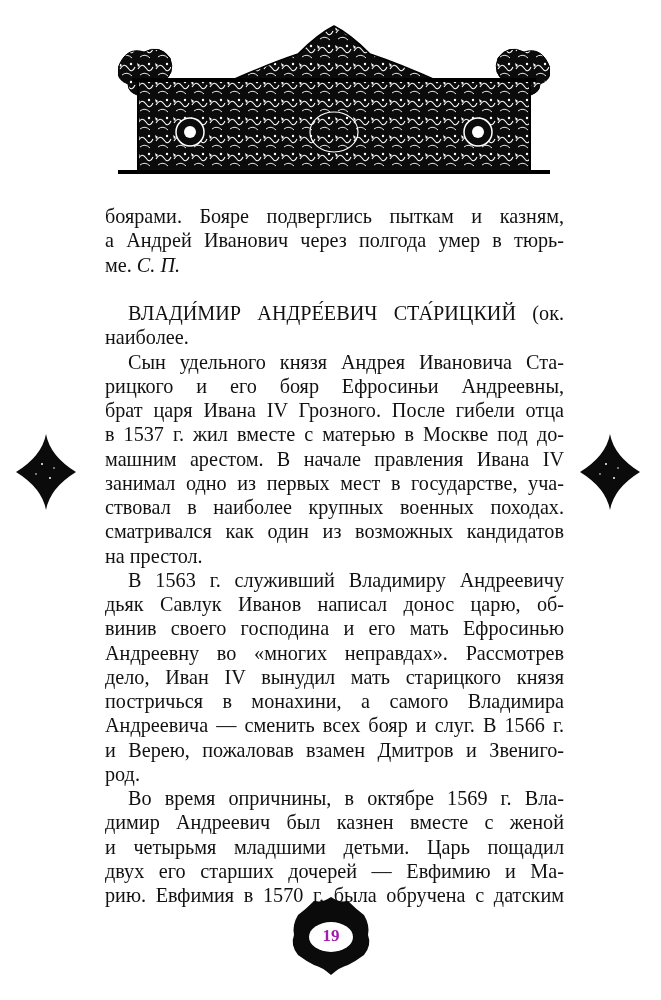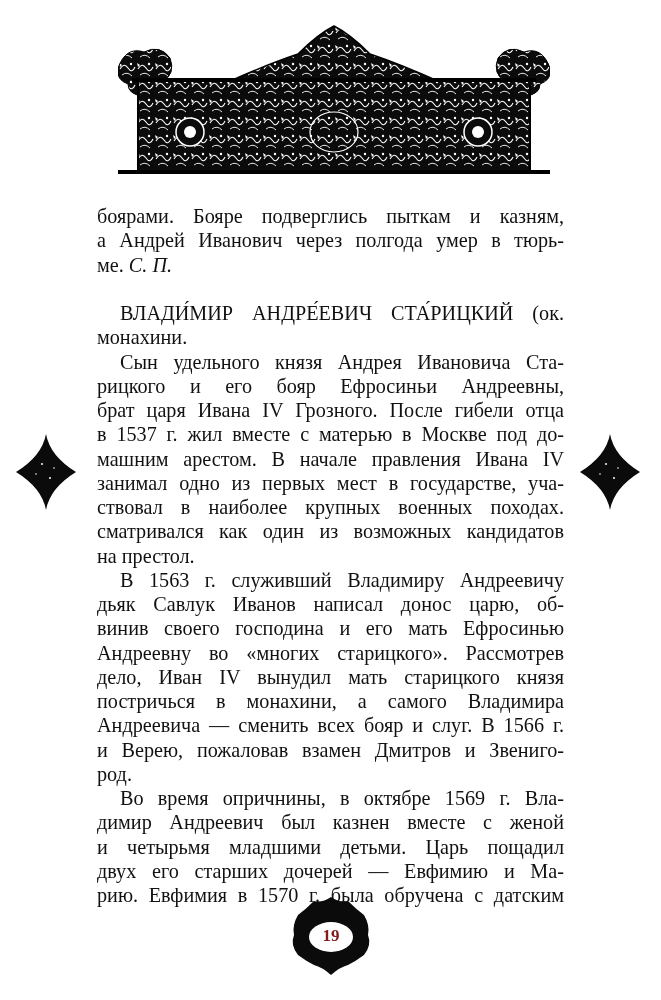--- a/index.html
+++ b/index.html
@@ -4,24 +4,24 @@
 <style>
   html, body { margin: 0; padding: 0; background: #ffffff; }
   body { width: 661px; height: 1000px; position: relative; overflow: hidden;
          font-family: "DejaVu Serif", "Liberation Serif", serif; color: #111; }
   .headpiece { position: absolute; left: 118px; top: 24px; width: 432px; height: 150px; }
   .side-orn { position: absolute; width: 60px; height: 76px; }
   .side-orn.left { left: 16px; top: 434px; }
   .side-orn.right { left: 580px; top: 434px; }
   .folio { position: absolute; left: 290px; top: 895px; width: 82px; height: 80px; }
   .folio-num { position: absolute; left: 0; top: 31px; width: 82px; text-align: center;
-               font-family: "Liberation Serif", serif; font-weight: bold; font-size: 17px; color: #7f1d1d; }
+               font-family: "Liberation Serif", serif; font-weight: bold; font-size: 17px; color: #a21caf; }
   .textblock { position: absolute; left: 97px; top: 204px; width: 467px;
                font-family: "Liberation Serif", serif; font-size: 20.2px; line-height: 24.25px; }
-  .line { display: block; white-space: nowrap; text-align: justify; text-align-last: justify; height: 24.25px; }
+  .line { display: block; white-space: nowrap; text-align: justify; text-align-last: justify; height: 24.25px; margin-left: 8px; }
   .line.last { text-align-last: left; }
   .line.indent { text-indent: 23px; }
   .gap { height: 24.25px; }
   .it { font-style: italic; }
 </style>
 </head>
 <body>
 
 <svg class="headpiece" viewBox="0 0 432 150">
   <defs>
@@ -65,34 +65,34 @@
     <circle cx="20" cy="40" r="0.8" fill="#fff"></circle>
     <circle cx="38" cy="34" r="0.8" fill="#fff"></circle>
 </svg>
 
 <div class="textblock">
   <span class="line">боярами. Бояре подверглись пыткам и казням,</span>
   <span class="line">а Андрей Иванович через полгода умер в тюрь-</span>
   <span class="line last"><span>ме.</span> <span class="it">С. П.</span></span>
   <div class="gap"></div>
   <span class="line indent"><span>ВЛАДИ́МИР АНДРЕ́ЕВИЧ СТА́РИЦКИЙ</span> <span>(ок.</span></span>
-  <span class="line last">монахини.</span>
+  <span class="line last">наиболее.</span>
   <span class="line indent">Сын удельного князя Андрея Ивановича Ста-</span>
   <span class="line">рицкого и его бояр Ефросиньи Андреевны,</span>
   <span class="line">брат царя Ивана IV Грозного. После гибели отца</span>
   <span class="line">в 1537 г. жил вместе с матерью в Москве под до-</span>
   <span class="line">машним арестом. В начале правления Ивана IV</span>
   <span class="line">занимал одно из первых мест в государстве, уча-</span>
   <span class="line">ствовал в наиболее крупных военных походах.</span>
   <span class="line">сматривался как один из возможных кандидатов</span>
   <span class="line last">на престол.</span>
   <span class="line indent">В 1563 г. служивший Владимиру Андреевичу</span>
   <span class="line">дьяк Савлук Иванов написал донос царю, об-</span>
   <span class="line">винив своего господина и его мать Ефросинью</span>
-  <span class="line">Андреевну во «многих старицкого». Рассмотрев</span>
+  <span class="line">Андреевну во «многих неправдах». Рассмотрев</span>
   <span class="line">дело, Иван IV вынудил мать старицкого князя</span>
   <span class="line">постричься в монахини, а самого Владимира</span>
   <span class="line">Андреевича — сменить всех бояр и слуг. В 1566 г.</span>
   <span class="line">и Верею, пожаловав взамен Дмитров и Звениго-</span>
   <span class="line last">род.</span>
   <span class="line indent">Во время опричнины, в октябре 1569 г. Вла-</span>
   <span class="line">димир Андреевич был казнен вместе с женой</span>
   <span class="line">и четырьмя младшими детьми. Царь пощадил</span>
   <span class="line">двух его старших дочерей — Евфимию и Ма-</span>
   <span class="line">рию. Евфимия в 1570 г. была обручена с датским</span>

